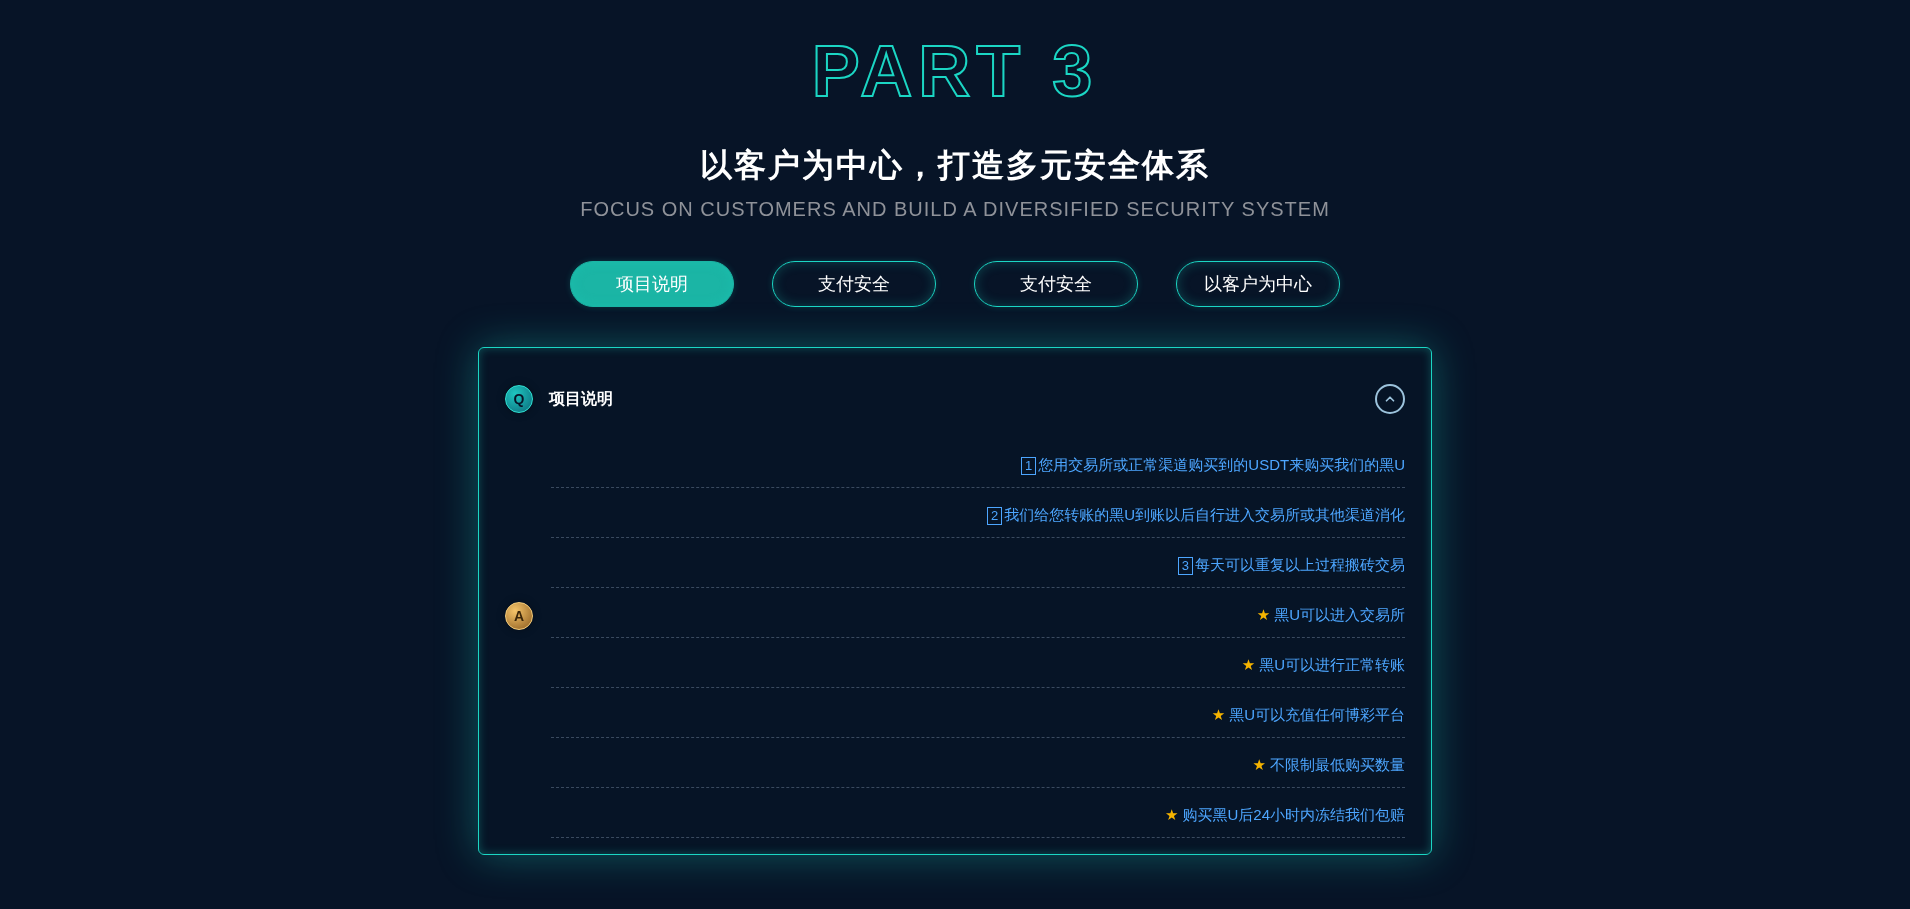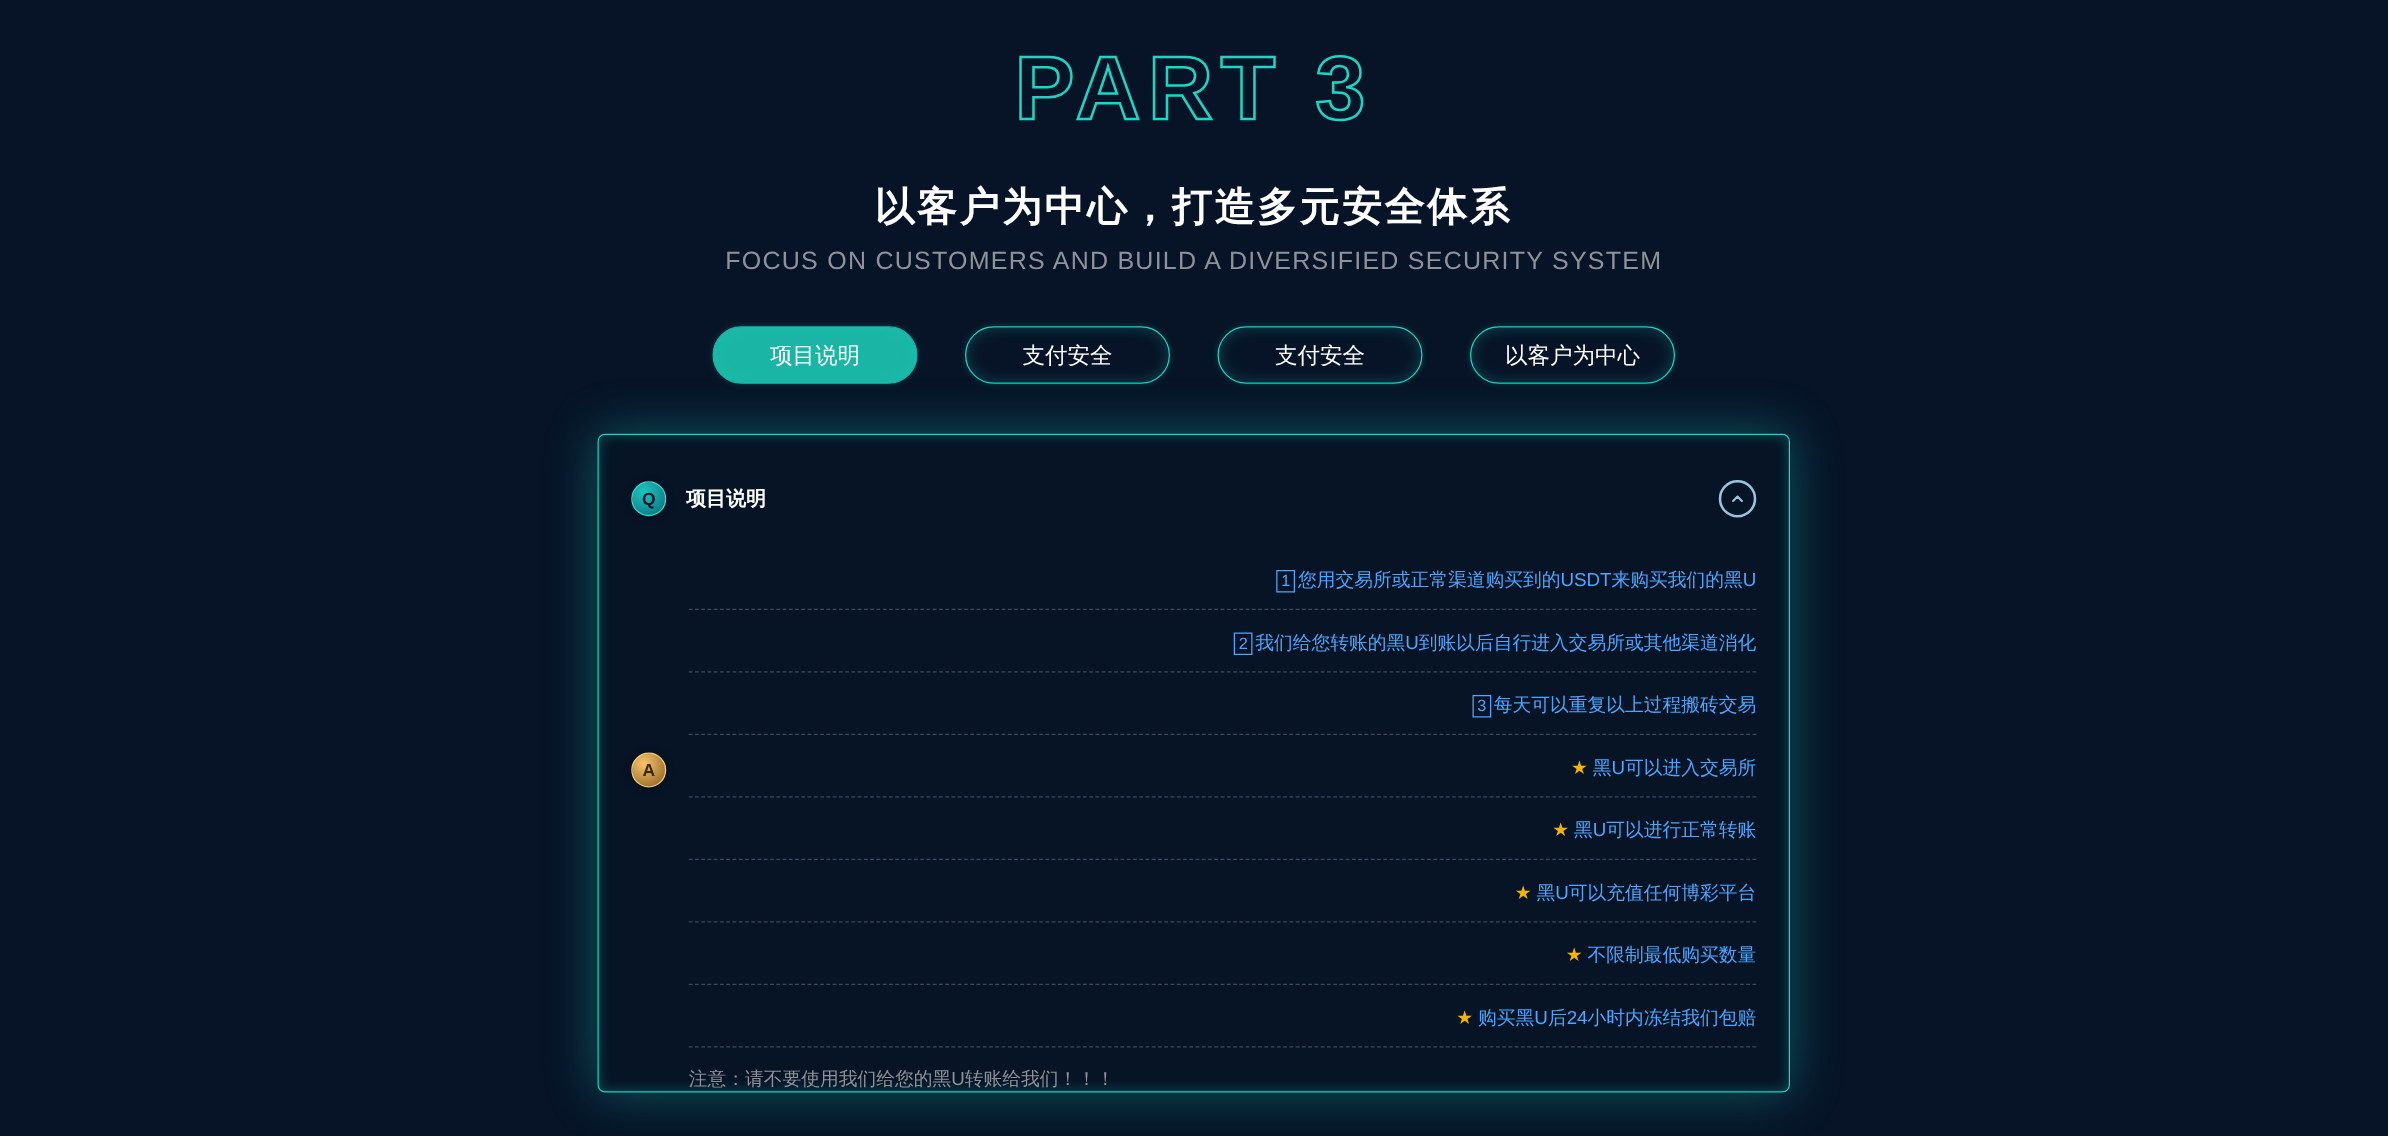--- a/index.html
+++ b/index.html
@@ -202,17 +202,16 @@
       </div>
       <div class="lines" id="lines">
           <div class="line blue"><span class="num-box">1</span>您用交易所或正常渠道购买到的USDT来购买我们的黑U</div>
           <div class="line blue"><span class="num-box">2</span>我们给您转账的黑U到账以后自行进入交易所或其他渠道消化</div>
           <div class="line blue"><span class="num-box">3</span>每天可以重复以上过程搬砖交易</div>
           <div class="line star"><span class="star-icon">★</span>黑U可以进入交易所</div>
           <div class="line star"><span class="star-icon">★</span>黑U可以进行正常转账</div>
           <div class="line star"><span class="star-icon">★</span>黑U可以充值任何博彩平台</div>
           <div class="line star"><span class="star-icon">★</span>不限制最低购买数量</div>
           <div class="line star"><span class="star-icon">★</span>购买黑U后24小时内冻结我们包赔</div>
-          <div class="note">注意：请不要使用我们给您的黑U转账给我们！！！</div>
         </div>
     </div>
   </div>
 </div>
 
 </body></html>

